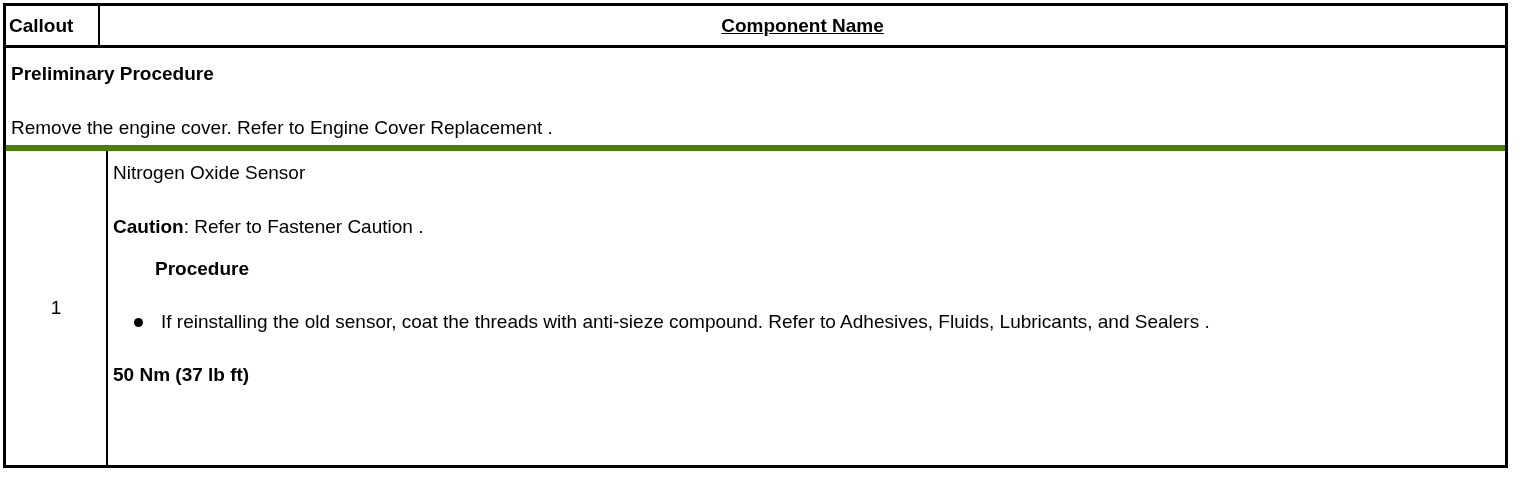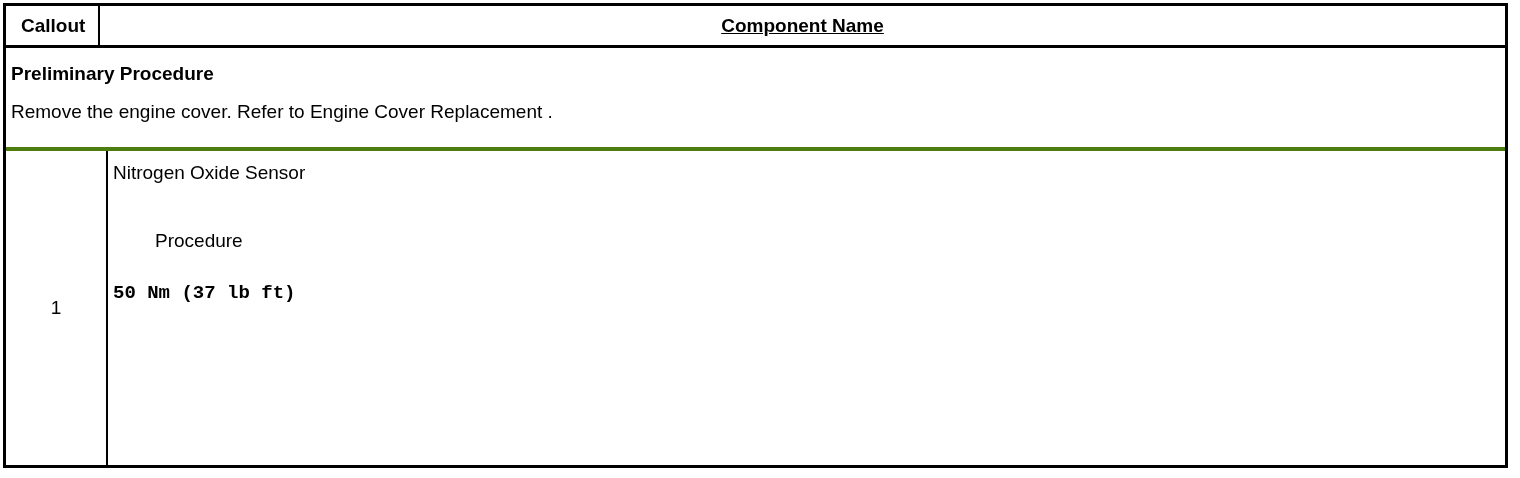--- a/index.html
+++ b/index.html
@@ -30,42 +30,42 @@
     height: 42px;
     border-bottom: 3px solid #000000;
     display: flex;
     flex: none;
   }
   .cell-callout-header {
     width: 94px;
     border-right: 2px solid #000000;
     display: flex;
     align-items: center;
-    padding-left: 15px;
+    padding-left: 3px;
     font-weight: bold;
     flex: none;
   }
   .cell-component-header {
     flex: 1;
     display: flex;
     align-items: center;
     justify-content: center;
     font-weight: bold;
     text-decoration: underline;
   }
   
   .row-preliminary {
     height: 103px;
-    border-bottom: 4px solid #4d7c0f;
+    border-bottom: 6px solid #4d7c0f;
     padding: 12px 6px 0 5px;
     flex: none;
     line-height: 28px;
   }
   .prelim-title { font-weight: bold; }
-  .prelim-text { margin-top: 10px; }
+  .prelim-text { margin-top: 26px; }
   
   .row-body {
     flex: 1;
     display: flex;
     min-height: 0;
   }
   .cell-callout-body {
     width: 102px;
     border-right: 2px solid #000000;
     display: flex;
@@ -74,42 +74,41 @@
     flex: none;
   }
   .cell-content {
     flex: 1;
     padding: 8px 16px 0 5px;
     line-height: 28px;
   }
   .para-caution { margin-top: 26px; }
   .caution-label { font-weight: bold; }
   .para-procedure {
-    margin-top: 40px;
+    margin-top: 14px;
     margin-left: 42px;
-    font-weight: normal;
+    font-weight: bold;
   }
   .bullet-list {
     margin-top: 24px;
     line-height: 30px;
   }
   .bullet-item { display: flex; align-items: flex-start; }
   .bullet-dot {
     width: 9px;
     height: 9px;
     border-radius: 50%;
     background: #000000;
     margin: 11px 18px 0 21px;
     flex: none;
   }
   .bullet-text { flex: 1; }
   .para-torque {
     margin-top: 24px;
     font-weight: bold;
-    font-family: Liberation Mono, monospace;
   }
 </style>
 </head>
 <body>
 
 <div class="page">
   <div class="doc-table">
 
     <div class="row-header">
       <div class="cell-callout-header">Callout</div>
@@ -118,21 +117,26 @@
 
     <div class="row-preliminary">
       <p class="prelim-title">Preliminary Procedure</p>
       <p class="prelim-text">Remove the engine cover. Refer to Engine Cover Replacement .</p>
     </div>
 
     <div class="row-body">
       <div class="cell-callout-body">1</div>
       <div class="cell-content">
         <p class="para-component">Nitrogen Oxide Sensor</p>
+        <p class="para-caution"><span class="caution-label">Caution</span><span>: Refer to Fastener Caution .</span></p>
         <p class="para-procedure">Procedure</p>
         <div class="bullet-list">
+          <div class="bullet-item">
+            <span class="bullet-dot"></span>
+            <span class="bullet-text">If reinstalling the old sensor, coat the threads with anti-sieze compound. Refer to Adhesives, Fluids, Lubricants, and Sealers .</span>
+          </div>
         </div>
         <p class="para-torque">50 Nm (37 lb ft)</p>
       </div>
     </div>
 
   </div>
 </div>
 
 </body></html>

